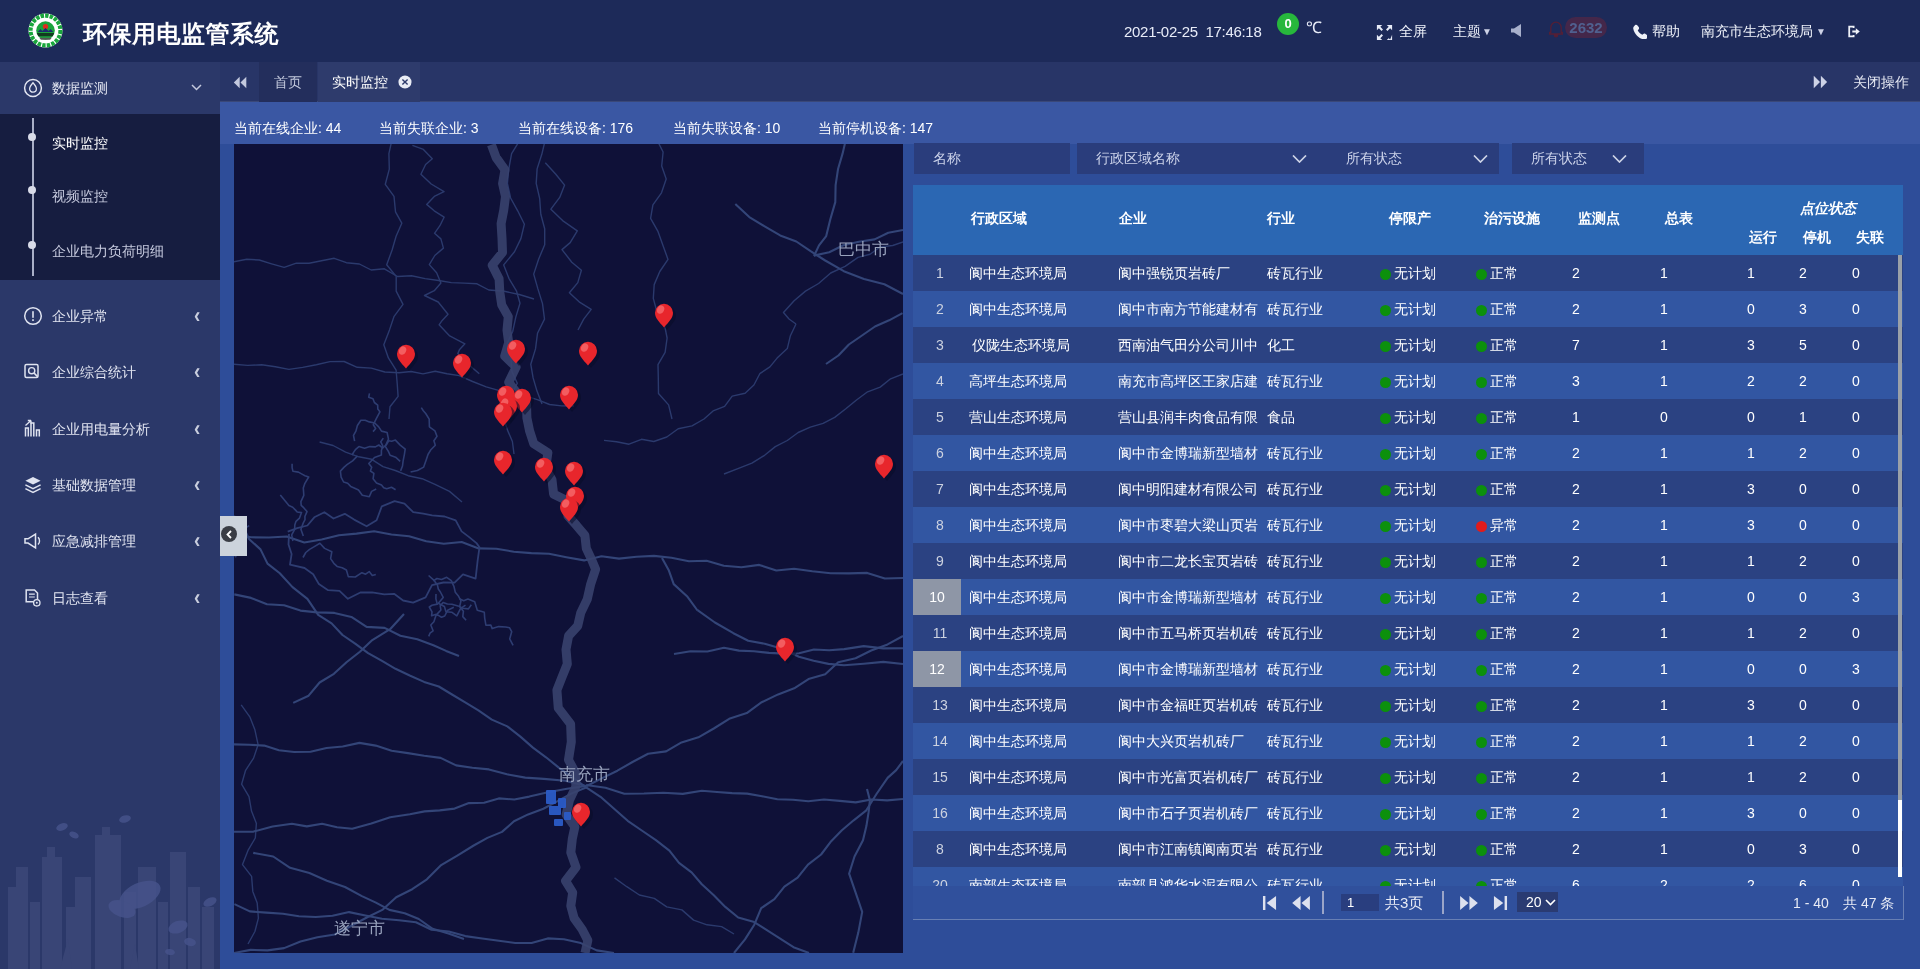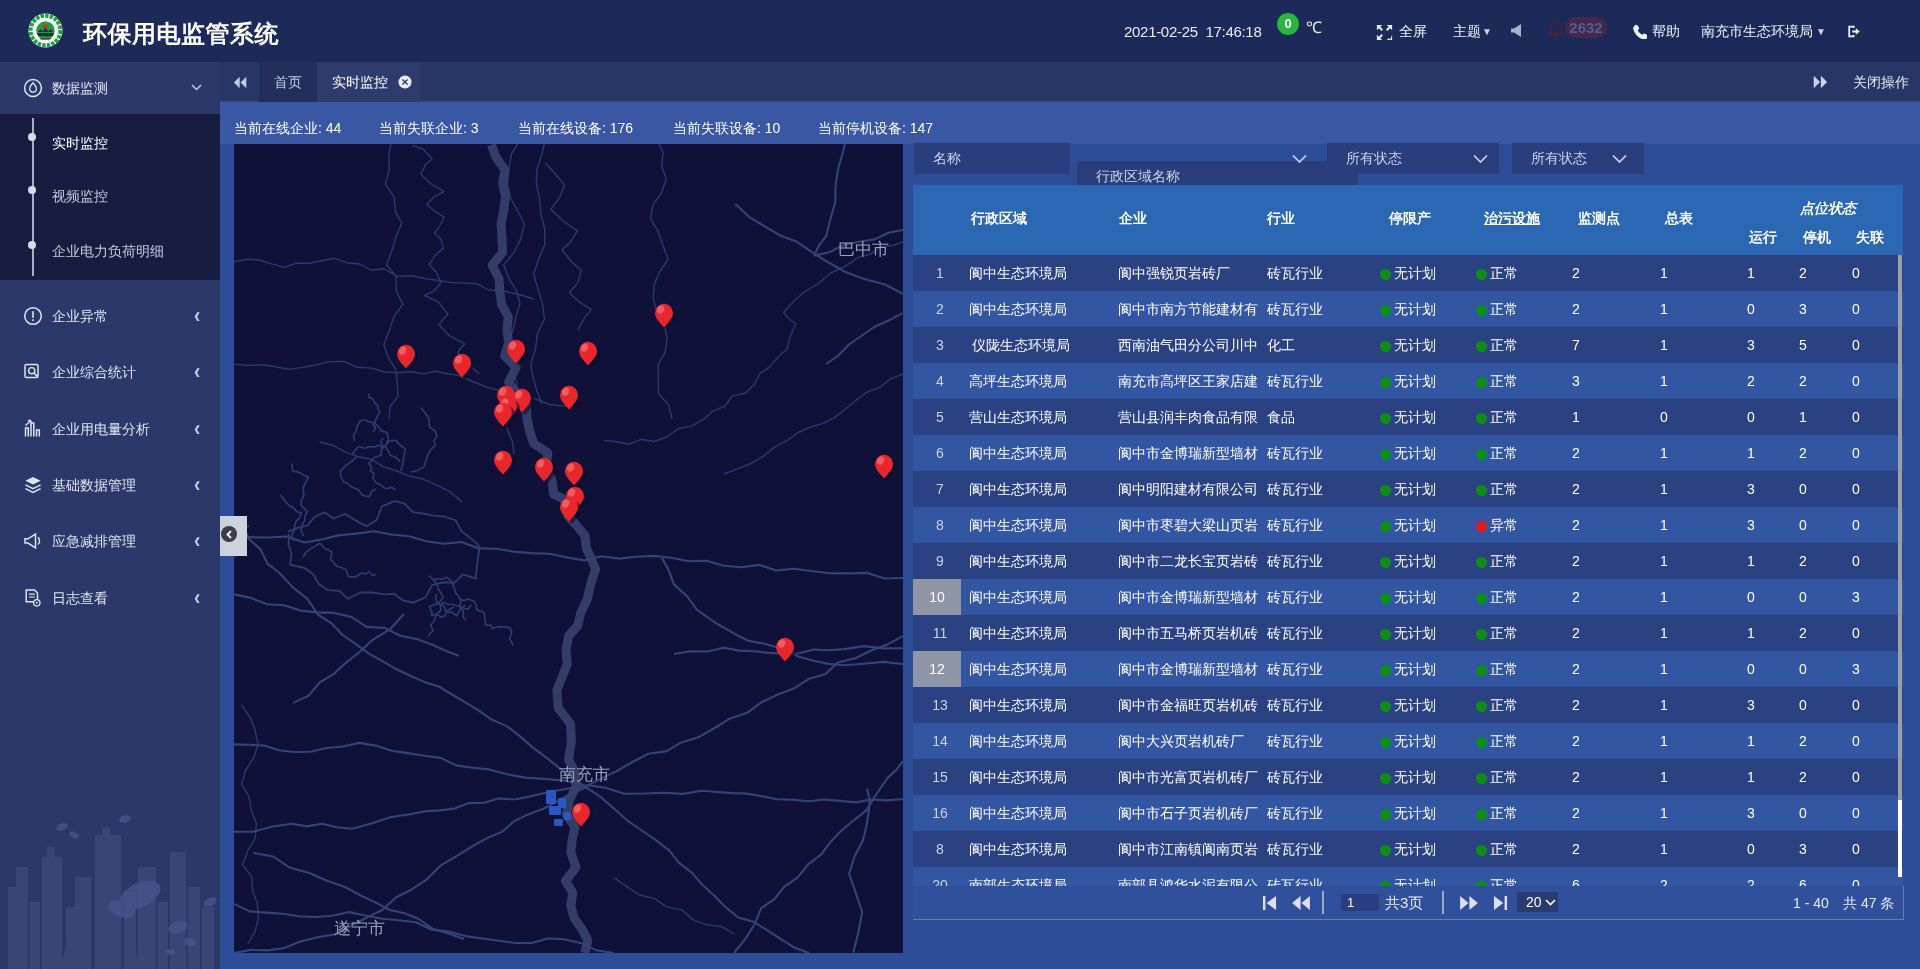--- a/index.html
+++ b/index.html
@@ -362,39 +362,39 @@
 
 </svg>
 
 <div class="abs" style="left:220px;top:516px;width:27px;height:40px;background:#ccd3dc;"></div>
 <div class="abs" style="left:221px;top:526px;width:16px;height:16px;border-radius:50%;background:#3a3d45;"></div>
 <svg class="abs" style="left:225px;top:530px" width="9" height="9" viewBox="0 0 9 9">
     <path d="M6,1 L2.5,4.5 L6,8" stroke="#fff" stroke-width="1.8" fill="none"></path>
   </svg>
 
 <div class="filter" style="left:914px;top:143px;width:156px;">名称</div>
-<div class="filter" style="left:1077px;top:161px;width:281px;">行政区域名称</div>
+<div class="filter" style="left:1077px;top:143px;width:281px;">行政区域名称</div>
 <svg class="abs" style="left:1292px;top:155px" width="15" height="8" viewBox="0 0 15 8">
     <path d="M1,0.5 L7.5,7 L14,0.5" stroke="#cdd3e6" stroke-width="1.7" fill="none"></path>
   </svg>
 <div class="filter" style="left:1327px;top:143px;width:172px;">所有状态</div>
 <svg class="abs" style="left:1473px;top:155px" width="15" height="8" viewBox="0 0 15 8">
     <path d="M1,0.5 L7.5,7 L14,0.5" stroke="#cdd3e6" stroke-width="1.7" fill="none"></path>
   </svg>
 <div class="filter" style="left:1512px;top:143px;width:132px;">所有状态</div>
 <svg class="abs" style="left:1612px;top:155px" width="15" height="8" viewBox="0 0 15 8">
     <path d="M1,0.5 L7.5,7 L14,0.5" stroke="#cdd3e6" stroke-width="1.7" fill="none"></path>
   </svg>
 
 <div id="thead">
   <div style="left:58px;top:23px;">行政区域</div>
   <div style="left:206px;top:23px;">企业</div>
   <div style="left:354px;top:23px;">行业</div>
   <div style="left:476px;top:23px;">停限产</div>
-  <div style="left:571px;top:23px;text-decoration:underline;">治污设施</div>
+  <div style="left:571px;top:23px;">治污设施</div>
   <div style="left:665px;top:23px;">监测点</div>
   <div style="left:752px;top:23px;">总表</div>
   <div style="left:887px;top:13px;font-style:italic;">点位状态</div>
   <div style="left:836px;top:42px;">运行</div>
   <div style="left:890px;top:42px;">停机</div>
   <div style="left:943px;top:42px;">失联</div>
 </div>
 
 <div id="tbody">
 <div class="trow odd" style="top:0px">

